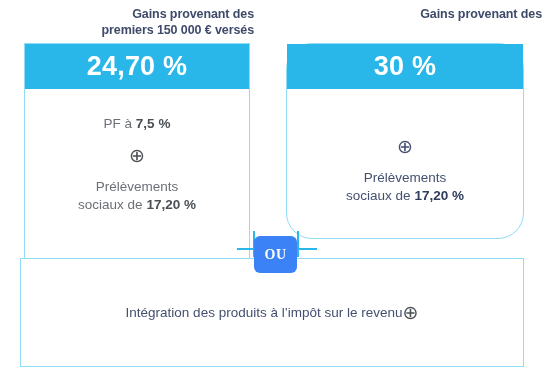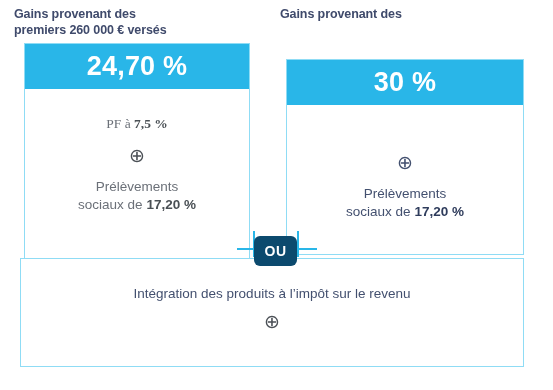--- a/index.html
+++ b/index.html
@@ -16,40 +16,40 @@
 
   #stage {
     position: relative;
     width: 553px;
     height: 390px;
   }
 
   
   .col-header {
     position: absolute;
-    text-align: left;
+    text-align: right;
     font-size: 12.5px;
     font-weight: bold;
     line-height: 15.5px;
     color: #3f4a6b;
     letter-spacing: -0.1px;
   }
   #header-left  { left: 14px;  top: 7px;  width: 240px; }
   #header-right { left: 280px; top: 7px;  width: 262px; }
   .col-header .hl { display: block; }
 
   
   .panel {
     position: absolute;
     box-sizing: border-box;
     border: 1.5px solid #8fdcf5;
     background: #ffffff;
   }
   #panel-left  { left: 24px;  top: 43px; width: 226px; height: 252px; }
-  #panel-right { left: 286px; top: 59px; width: 238px; height: 196px; }
+  #panel-right { left: 286px; top: 43px; width: 238px; height: 196px; border-radius: 26px; }
 
   .banner {
     height: 45px;
     background: #29b6e8;
     color: #ffffff;
     font-size: 27px;
     font-weight: bold;
     display: flex;
     align-items: center;
     justify-content: center;
@@ -81,76 +81,77 @@
   .plus-icon {
     font-size: 19px;
     line-height: 19px;
     color: #4b5056;
     margin: 13px 0 13px 0;
     user-select: none;
   }
   #panel-right .plus-icon { color: #43506f; }
   #panel-bottom .plus-icon { color: #4b5056; }
 
-  .row1 { margin-bottom: 0; font-family: Liberation Serif, serif; }
+  .row1 { margin-bottom: 0; }
 
   
   .connector {
     position: absolute;
     background: #29b6e8;
   }
   #conn-left  { left: 253px; top: 231px; width: 2px;  height: 26px; }
   #conn-right { left: 297px; top: 231px; width: 2px;  height: 26px; }
   #conn-h     { left: 237px; top: 248px; width: 80px; height: 2px; }
 
   
   #ou-badge {
     position: absolute;
     left: 254px;
     top: 236px;
     width: 43px;
-    height: 30px;
-    background: #0c4a6e;
+    height: 37px;
+    background: #3b82f6;
     border-radius: 6px;
     color: #ffffff;
     font-size: 14px;
     font-weight: bold;
     display: flex;
     align-items: center;
     justify-content: center;
     letter-spacing: 0.4px;
     z-index: 5;
+    font-family: Liberation Serif, serif;
   }
 
   
   #panel-bottom {
     position: absolute;
     left: 20px;
     top: 258px;
     width: 504px;
     height: 109px;
     box-sizing: border-box;
     border: 1.5px solid #8fdcf5;
     background: #ffffff;
     display: flex;
-    flex-direction: column;
+    flex-direction: row;
     align-items: center;
     justify-content: center;
   }
   #panel-bottom .line { font-size: 13.5px; }
   #panel-bottom .plus-icon { margin: 9px 0 9px 0; }
 </style>
 </head>
 <body>
 
 <div id="stage">
 
   <div class="col-header" id="header-left">
     <span class="hl">Gains provenant des</span>
-    <span class="hl">premiers 260 000 € versés</span>
+    <span class="hl">premiers 150 000 € versés</span>
   </div>
 
   <div class="col-header" id="header-right">
     <span class="hl">Gains provenant des</span>
   </div>
 
   <div class="panel" id="panel-left">
     <div class="banner">24,70 %</div>
     <div class="panel-body">
       <div class="line row1 tone-gray">

